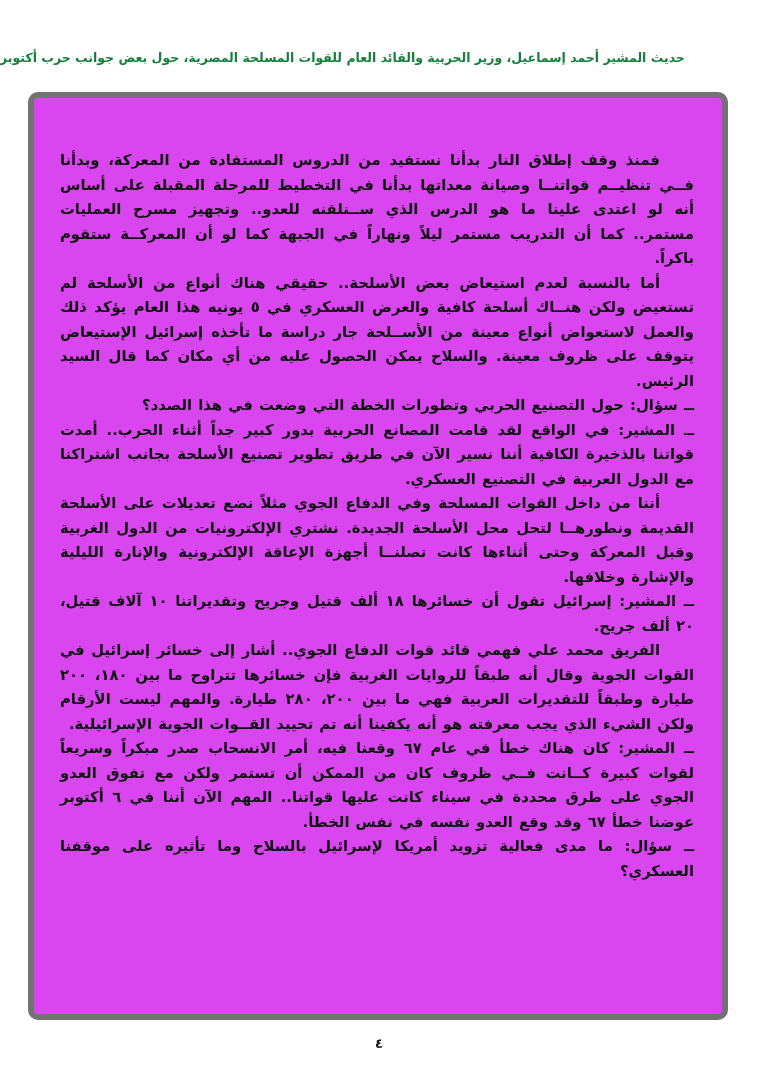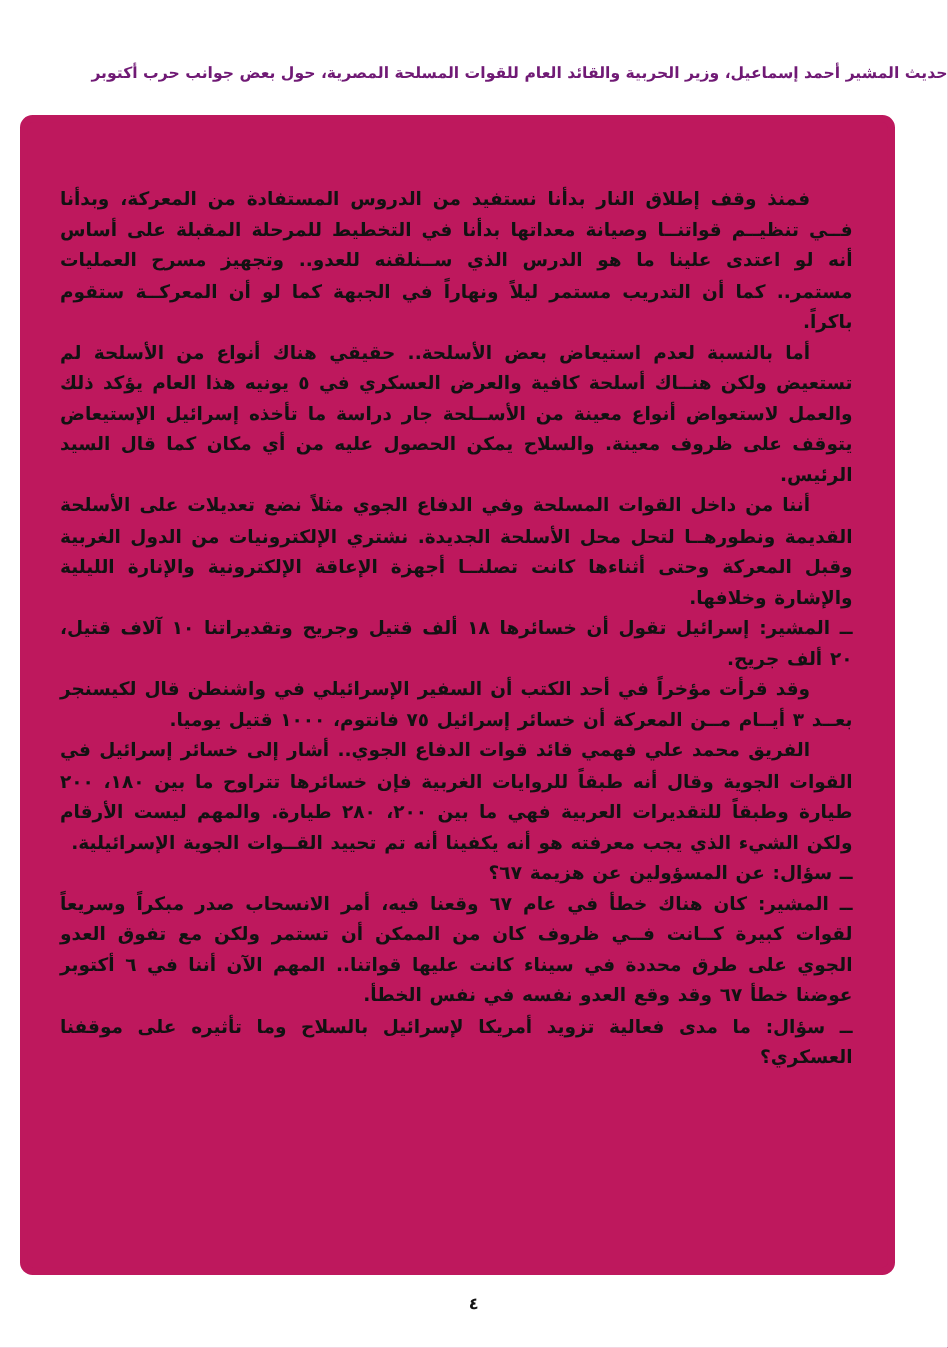--- a/index.html
+++ b/index.html
@@ -15,37 +15,37 @@
     position: relative;
     width: 758px;
     height: 1078px;
     background: #ffffff;
   }
   .doc-header {
     position: absolute;
     top: 50px;
     left: 0;
     right: 0;
-    text-align: right;
+    text-align: left;
     direction: rtl;
     font-size: 12.5px;
     font-weight: 700;
-    color: #701a75;
+    color: #15803d;
     letter-spacing: 0;
   }
   .content-box {
     position: absolute;
-    left: 16px;
+    left: 28px;
     top: 92px;
     width: 688px;
     height: 916px;
-    border: 6px solid #be185d;
+    border: 6px solid #737373;
     border-radius: 10px;
     box-sizing: content-box;
-    background: #be185d;
+    background: #d946ef;
   }
   .text-body {
     position: absolute;
     top: 50px;
     left: 26px;
     right: 28px;
     direction: rtl;
     text-align: justify;
     font-size: 14.8px;
     font-weight: 700;
@@ -76,25 +76,25 @@
 <body>
 
 <div class="page">
 
   <div class="doc-header">حديث المشير أحمد إسماعيل، وزير الحربية والقائد العام للقوات المسلحة المصرية، حول بعض جوانب حرب أكتوبر</div>
 
   <div class="content-box">
     <div class="text-body">
       <p class="para indent">فمنذ وقف إطلاق النار بدأنا نستفيد من الدروس المستفادة من المعركة، وبدأنا فــي تنظيــم قواتنــا وصيانة معداتها بدأنا في التخطيط للمرحلة المقبلة على أساس أنه لو اعتدى علينا ما هو الدرس الذي ســنلقنه للعدو.. وتجهيز مسرح العمليات مستمر.. كما أن التدريب مستمر ليلاً ونهاراً في الجبهة كما لو أن المعركــة ستقوم باكراً.</p>
       <p class="para indent">أما بالنسبة لعدم استيعاض بعض الأسلحة.. حقيقي هناك أنواع من الأسلحة لم تستعيض ولكن هنــاك أسلحة كافية والعرض العسكري في ٥ يونيه هذا العام يؤكد ذلك والعمل لاستعواض أنواع معينة من الأســلحة جار دراسة ما تأخذه إسرائيل الإستيعاض يتوقف على ظروف معينة. والسلاح يمكن الحصول عليه من أي مكان كما قال السيد الرئيس.</p>
+      <p class="para">ــ سؤال: حول التصنيع الحربي وتطورات الخطة التي وضعت في هذا الصدد؟</p>
+      <p class="para">ــ المشير: في الواقع لقد قامت المصانع الحربية بدور كبير جداً أثناء الحرب.. أمدت قواتنا بالذخيرة الكافية أننا نسير الآن في طريق تطوير تصنيع الأسلحة بجانب اشتراكنا مع الدول العربية في التصنيع العسكري.</p>
       <p class="para indent">أننا من داخل القوات المسلحة وفي الدفاع الجوي مثلاً نضع تعديلات على الأسلحة القديمة ونطورهــا لتحل محل الأسلحة الجديدة. نشتري الإلكترونيات من الدول الغربية وقبل المعركة وحتى أثناءها كانت تصلنــا أجهزة الإعاقة الإلكترونية والإنارة الليلية والإشارة وخلافها.</p>
       <p class="para">ــ المشير: إسرائيل تقول أن خسائرها ١٨ ألف قتيل وجريح وتقديراتنا ١٠ آلاف قتيل، ٢٠ ألف جريح.</p>
-      <p class="para indent">وقد قرأت مؤخراً في أحد الكتب أن السفير الإسرائيلي في واشنطن قال لكيسنجر بعــد ٣ أيــام مــن المعركة أن خسائر إسرائيل ٧٥ فانتوم، ١٠٠٠ قتيل يوميا.</p>
       <p class="para indent">الفريق محمد علي فهمي قائد قوات الدفاع الجوي.. أشار إلى خسائر إسرائيل في القوات الجوية وقال أنه طبقاً للروايات الغربية فإن خسائرها تتراوح ما بين ١٨٠، ٢٠٠ طيارة وطبقاً للتقديرات العربية فهي ما بين ٢٠٠، ٢٨٠ طيارة. والمهم ليست الأرقام ولكن الشيء الذي يجب معرفته هو أنه يكفينا أنه تم تحييد القــوات الجوية الإسرائيلية.</p>
-      <p class="para">ــ سؤال: عن المسؤولين عن هزيمة ٦٧؟</p>
       <p class="para">ــ المشير: كان هناك خطأ في عام ٦٧ وقعنا فيه، أمر الانسحاب صدر مبكراً وسريعاً لقوات كبيرة كــانت فــي ظروف كان من الممكن أن تستمر ولكن مع تفوق العدو الجوي على طرق محددة في سيناء كانت عليها قواتنا.. المهم الآن أننا في ٦ أكتوبر عوضنا خطأ ٦٧ وقد وقع العدو نفسه في نفس الخطأ.</p>
       <p class="para">ــ سؤال: ما مدى فعالية تزويد أمريكا لإسرائيل بالسلاح وما تأثيره على موقفنا العسكري؟</p>
     </div>
   </div>
 
   <div class="page-number">٤</div>
 
 </div>
 
 </body></html>

